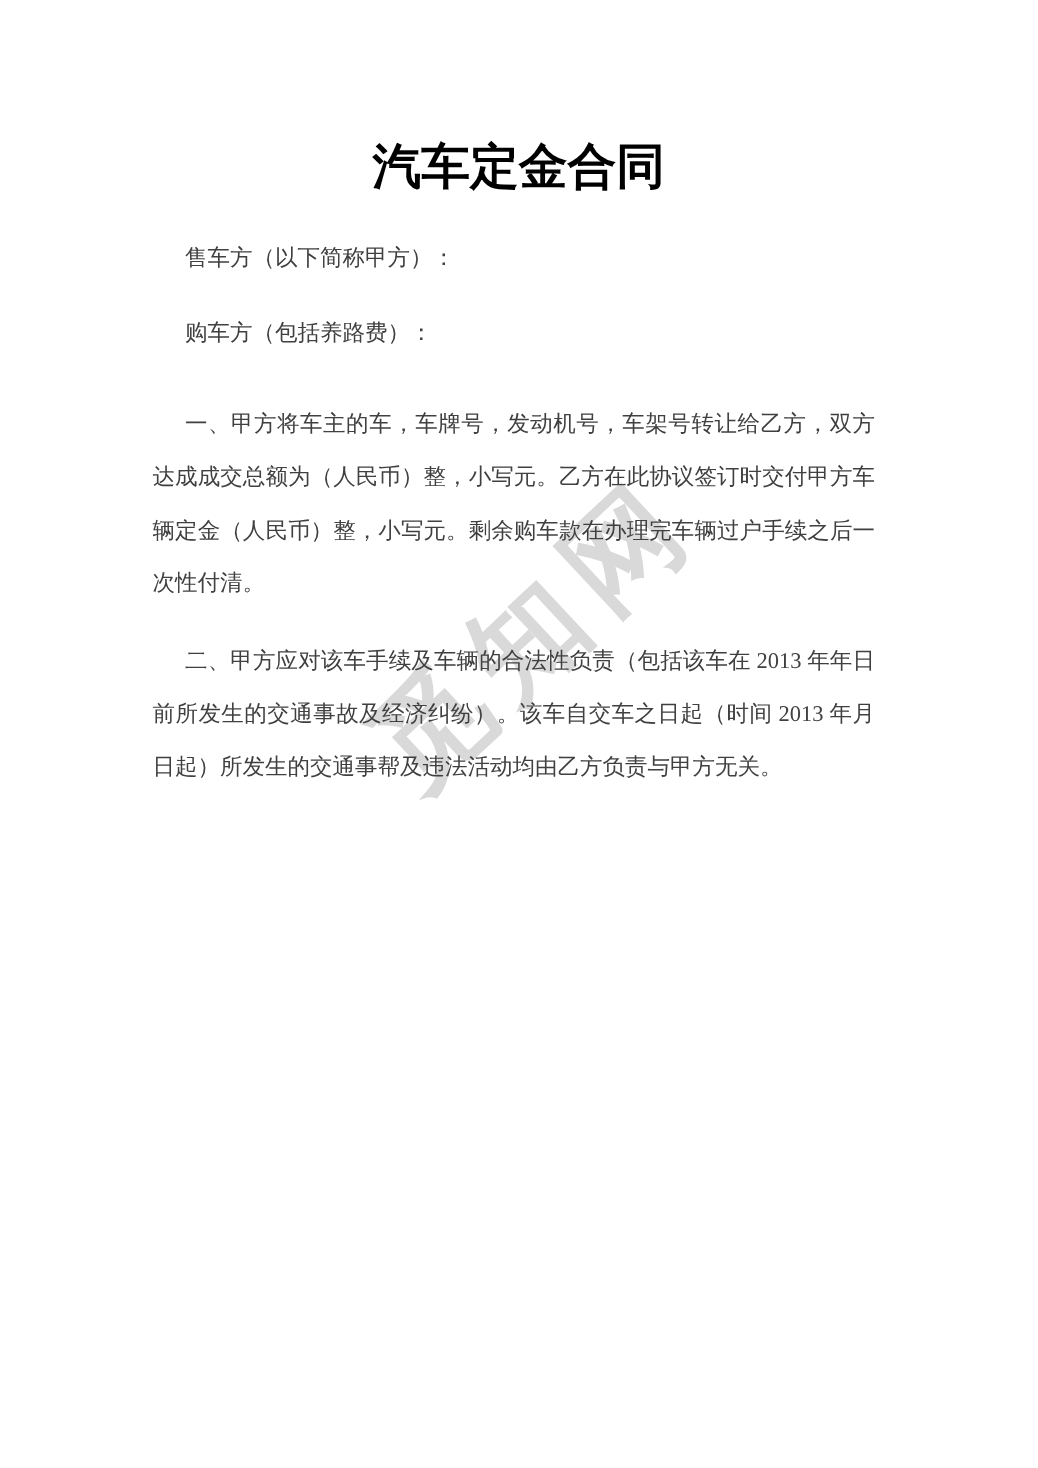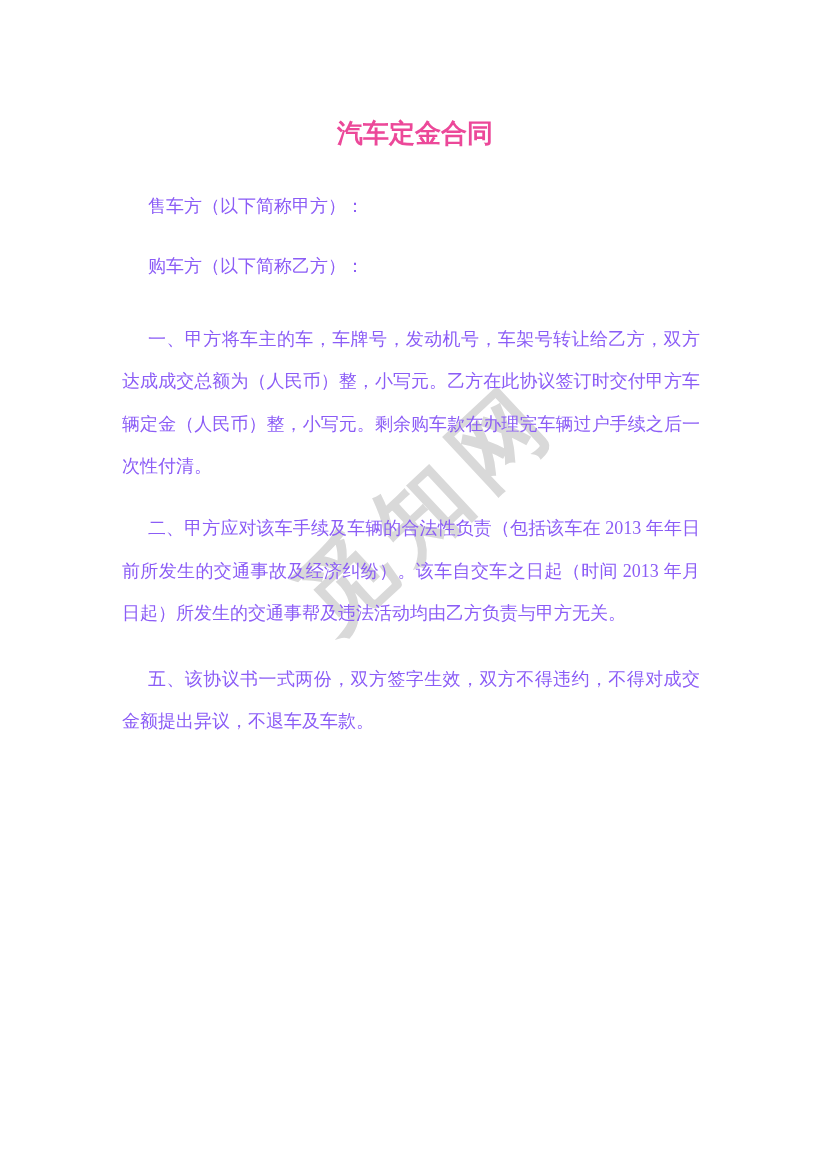--- a/index.html
+++ b/index.html
@@ -33,36 +33,36 @@
   }
   
   .doc {
     position: relative;
     z-index: 1;
   }
   .doc-title {
     margin: 112px 0 0 0;
     height: 44px;
     line-height: 44px;
-    font-size: 26px;
+    font-size: 39px;
     font-weight: bold;
     text-align: center;
-    color: #ec4899;
+    color: #000000;
   }
   .content {
     margin-left: 122px;
     width: 578px;
   }
   .content p {
     margin: 0;
     font-size: 18px;
     line-height: 42.5px;
     text-indent: 26px;
     text-align: justify;
-    color: #8b5cf6;
+    color: #404040;
   }
   p.seller-line    { margin-top: 28.5px; }
   p.buyer-line     { margin-top: 17.5px; }
   p.clause-1       { margin-top: 30.5px; }
   p.clause-2       { margin-top: 19.5px; }
   p.clause-3       { margin-top: 20.5px; }
   p.clause-4       { margin-top: 19.5px; }
   p.clause-5       { margin-top: 23px; }
   p.signature-line { margin-top: 20px; }
 </style>
@@ -74,26 +74,25 @@
   <div class="watermark-text">觅知网</div>
 
   <div class="doc">
 
     <h1 class="doc-title">汽车定金合同</h1>
 
     <div class="content">
 
       <p class="seller-line">售车方（以下简称甲方）：</p>
 
-      <p class="buyer-line">购车方（以下简称乙方）：</p>
+      <p class="buyer-line">购车方（包括养路费）：</p>
 
       <p class="clause-1">一、甲方将车主的车，车牌号，发动机号，车架号转让给乙方，双方达成成交总额为（人民币）整，小写元。乙方在此协议签订时交付甲方车辆定金（人民币）整，小写元。剩余购车款在办理完车辆过户手续之后一次性付清。</p>
 
       <p class="clause-2">二、甲方应对该车手续及车辆的合法性负责（包括该车在 2013 年年日前所发生的交通事故及经济纠纷）。该车自交车之日起（时间 2013 年月日起）所发生的交通事帮及违法活动均由乙方负责与甲方无关。</p>
 
 
 
-      <p class="clause-5">五、该协议书一式两份，双方签字生效，双方不得违约，不得对成交金额提出异议，不退车及车款。</p>
 
 
     </div>
   </div>
 </div>
 
 </body></html>

